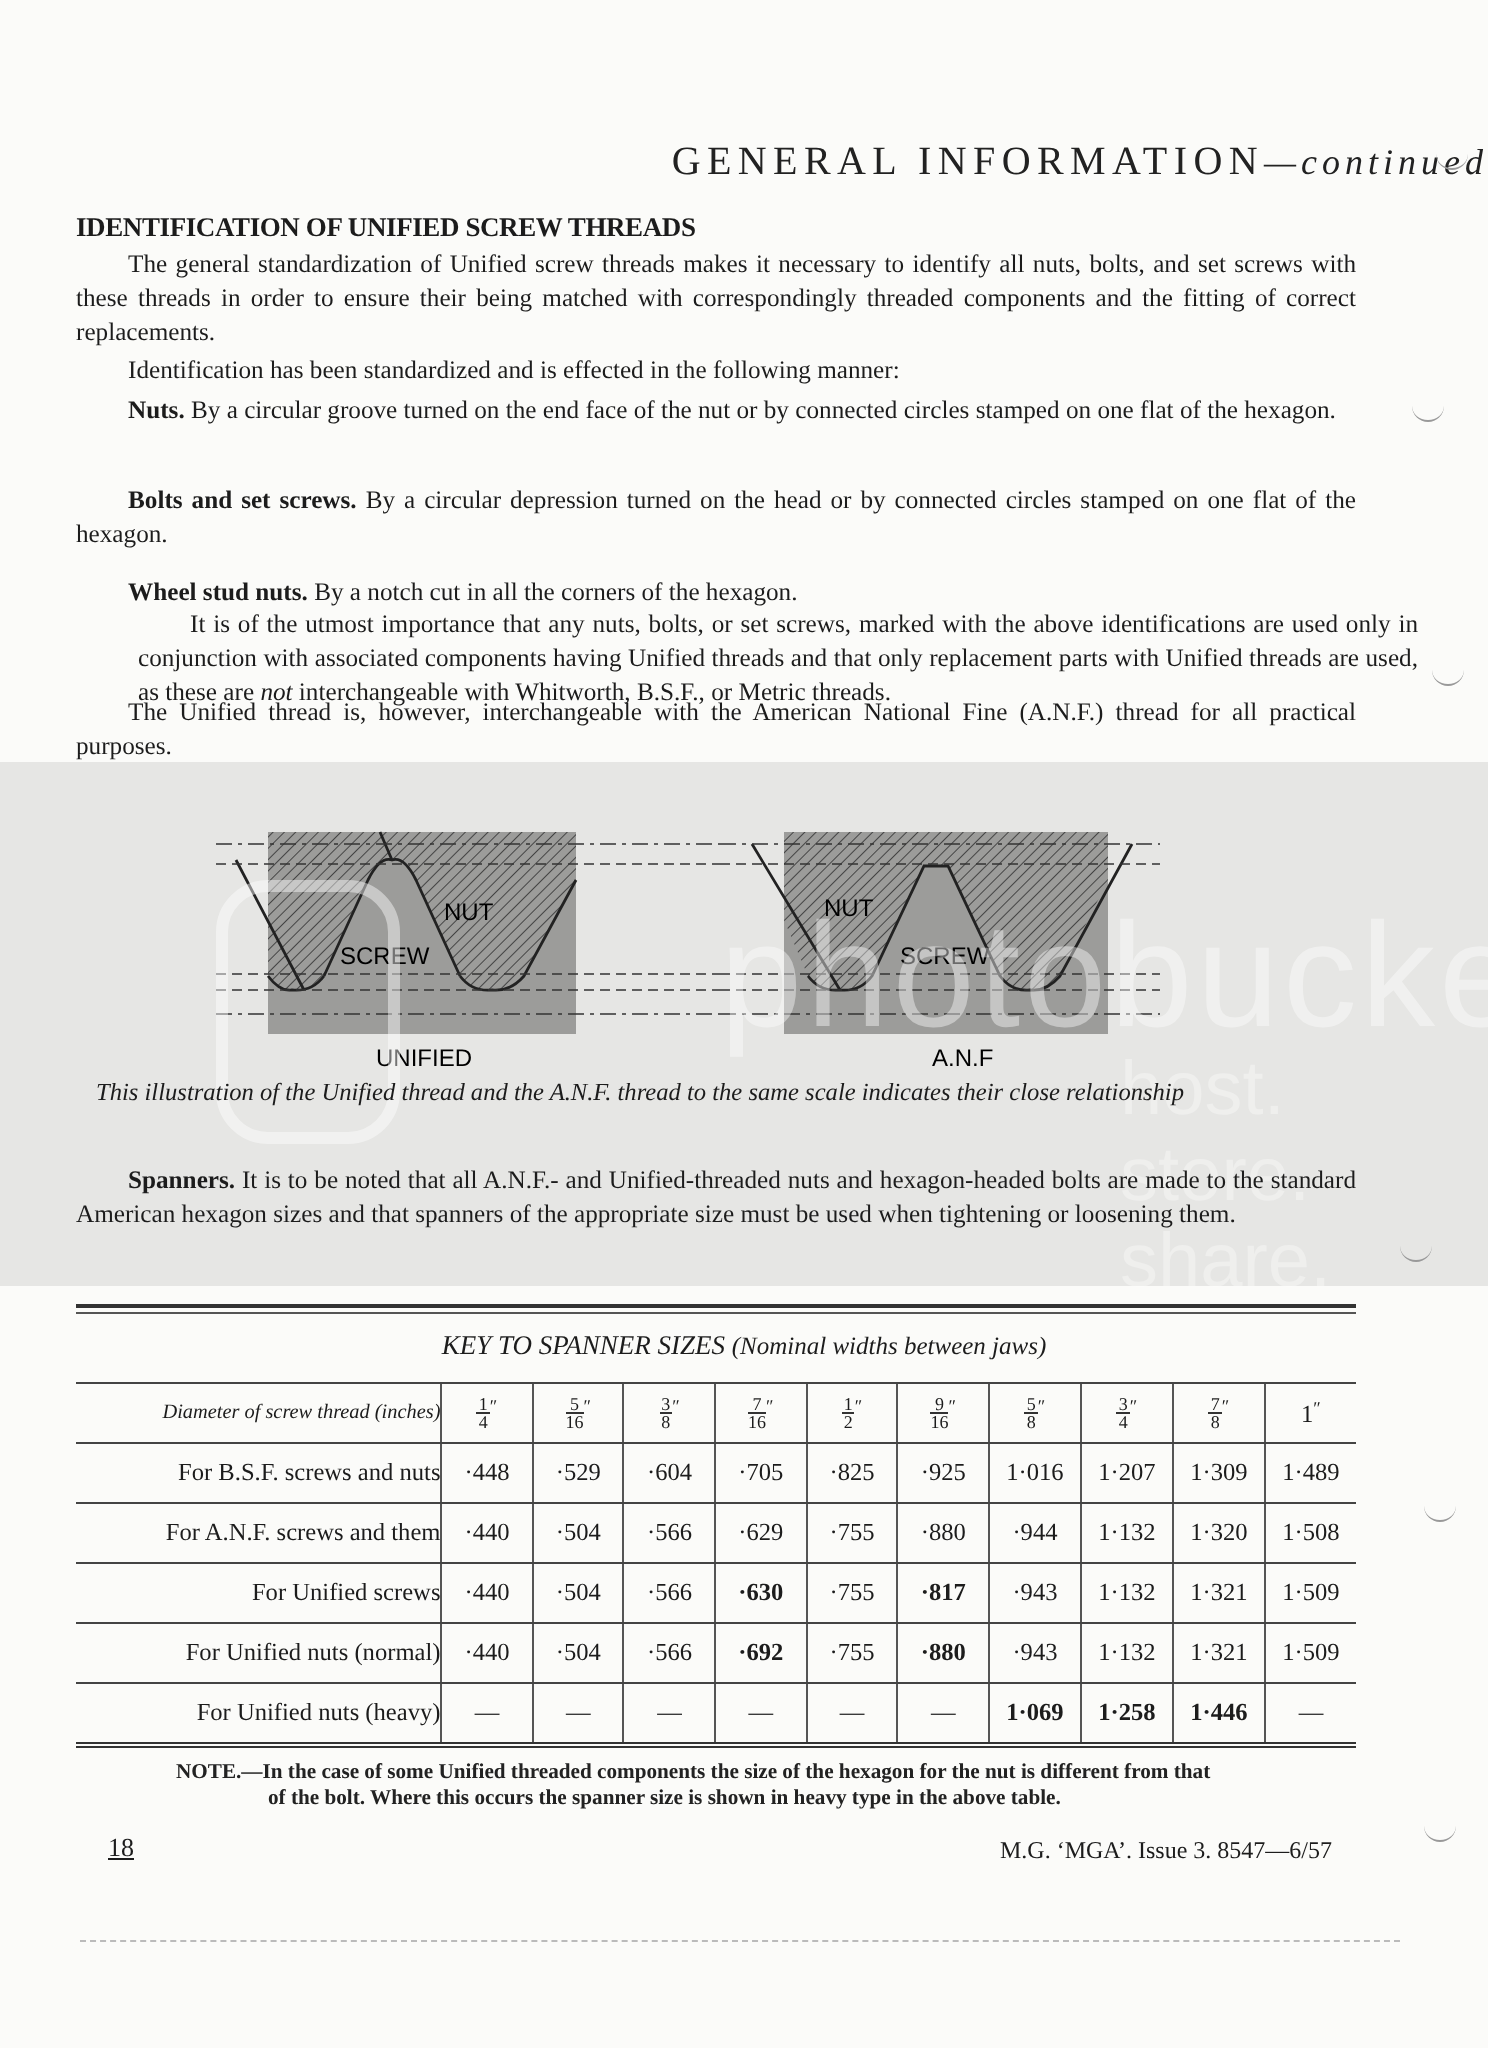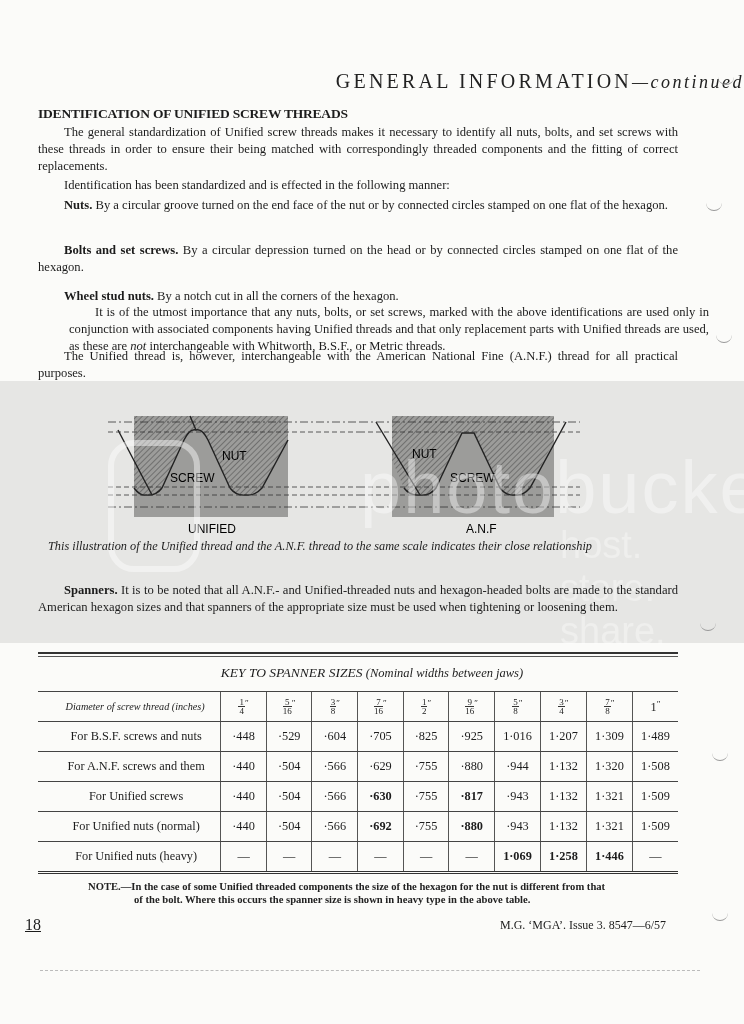--- a/index.html
+++ b/index.html
@@ -58,34 +58,34 @@
   table.spanner {
     position: absolute; top: 691px; left: 38px; width: 640px;
     border-collapse: collapse; font-size: 12.3px;
   }
   table.spanner td {
     border-bottom: 1.5px solid #444; border-left: 1px solid #555;
     text-align: center; height: 29px; padding: 0;
   }
   table.spanner tr:first-child td { border-top: 1.5px solid #444; height: 29px; }
   table.spanner tr:last-child td { border-bottom: 3px double #333; }
-  table.spanner td.label { border-left: none; text-align: center; padding-left: 14px; width: 176px; }
+  table.spanner td.label { border-left: none; text-align: right; padding-left: 14px; width: 176px; }
   table.spanner td.hdr-label { font-style: italic; font-size: 10.2px; padding-left: 12px; }
   table.spanner td.bold { font-weight: bold; }
   table.spanner td.num { width: 46px; }
   .frac { display: inline-block; font-size: 9px; line-height: 8px; vertical-align: middle; text-align: center; }
   .frac .n { display: block; border-bottom: 1px solid #333; padding: 0 1px; }
   .frac .d { display: block; }
   .inch { font-size: 9px; vertical-align: 4px; }
   .note {
     top: 880px; left: 88px; width: 560px; font-size: 10.6px; font-weight: bold;
     font-family: "Liberation Serif", serif; line-height: 13px; color: #222;
   }
   .note .l2 { padding-left: 46px; display: block; }
-  .page-num { top: 916px; left: 25px; font-size: 16px; text-decoration: underline; }
+  .page-num { top: 916px; left: 54px; font-size: 13px; text-decoration: underline; }
   .footer-ref { top: 918px; left: 500px; font-size: 12px; }
   .margin-mark {
     width: 16px; height: 8px; border-bottom: 1.2px solid #999; border-radius: 0 0 10px 10px;
   }
 </style>
 </head>
 <body>
 
 <div class="abs title">
   <span>GENERAL INFORMATION</span><span class="cont">—continued</span>

